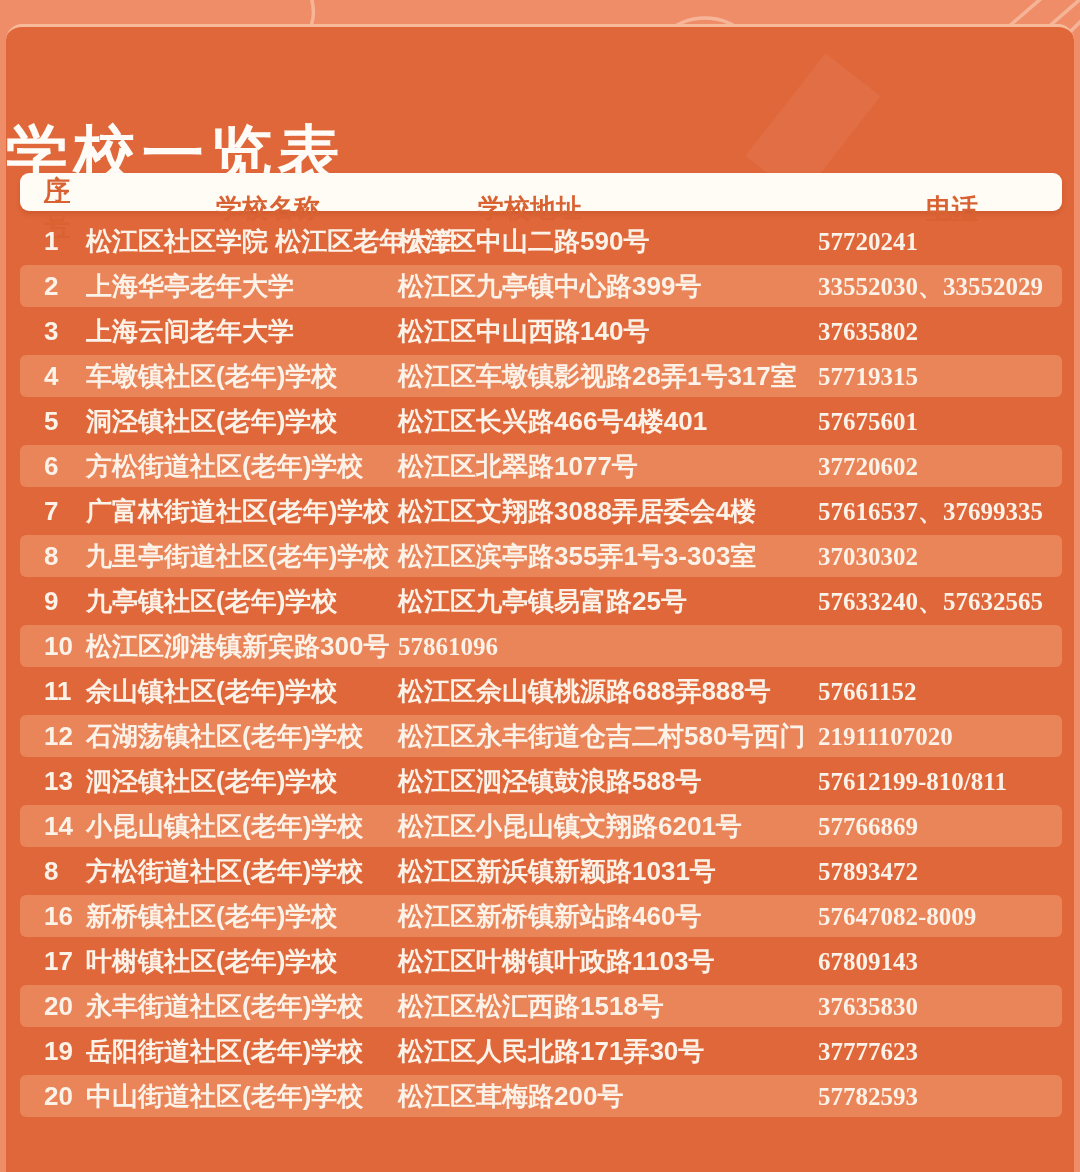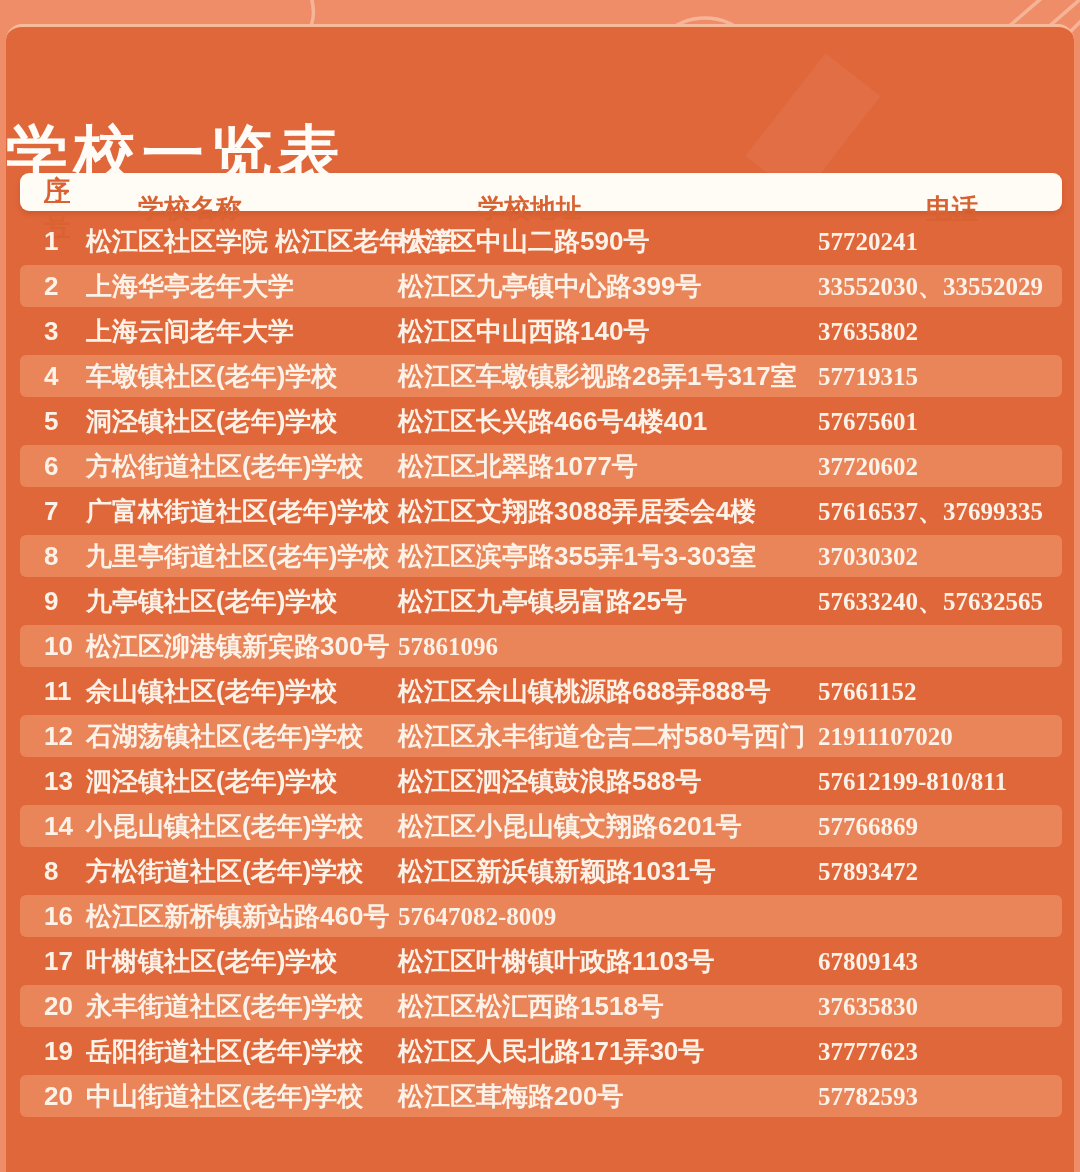--- a/index.html
+++ b/index.html
@@ -35,21 +35,21 @@
     align-items:center;
     color:#D96233;font-weight:bold;font-size:26px;
   }
   .thead::before{
     content:"";position:absolute;left:14px;right:12px;top:0;bottom:0;
     background:#FFFCF6;border-radius:9px;
     box-shadow:0 3px 5px rgba(140,45,10,0.22);
   }
   .thead > span{position:relative;z-index:1;}
   .thead .h-no{padding-left:38px;text-decoration:underline;}
-  .thead .h-name{padding-left:52px;}
+  .thead .h-name{padding-left:52px;text-align:center;}
   .thead .h-addr{padding-left:80px;}
   .thead .h-phone{padding-left:108px;text-decoration:underline;}
   .tbody{position:absolute;top:192px;left:0;width:100%;}
   .trow{
     position:relative;height:45px;
     display:grid;grid-template-columns:80px 312px 420px 1fr;
     align-items:center;
     color:#FCF2E8;font-weight:bold;font-size:26px;
     white-space:nowrap;
   }
@@ -173,20 +173,21 @@
     <span class="c-phone">57766869</span>
   </div>
         <div class="trow">
     <span class="c-no">8</span>
     <span class="c-name">方松街道社区(老年)学校</span>
     <span class="c-addr">松江区新浜镇新颖路1031号</span>
     <span class="c-phone">57893472</span>
   </div>
         <div class="trow hl">
     <span class="c-no">16</span>
+    <span class="c-name">新桥镇社区(老年)学校</span>
     <span class="c-addr">松江区新桥镇新站路460号</span>
     <span class="c-phone">57647082-8009</span>
   </div>
         <div class="trow">
     <span class="c-no">17</span>
     <span class="c-name">叶榭镇社区(老年)学校</span>
     <span class="c-addr">松江区叶榭镇叶政路1103号</span>
     <span class="c-phone">67809143</span>
   </div>
         <div class="trow hl">

